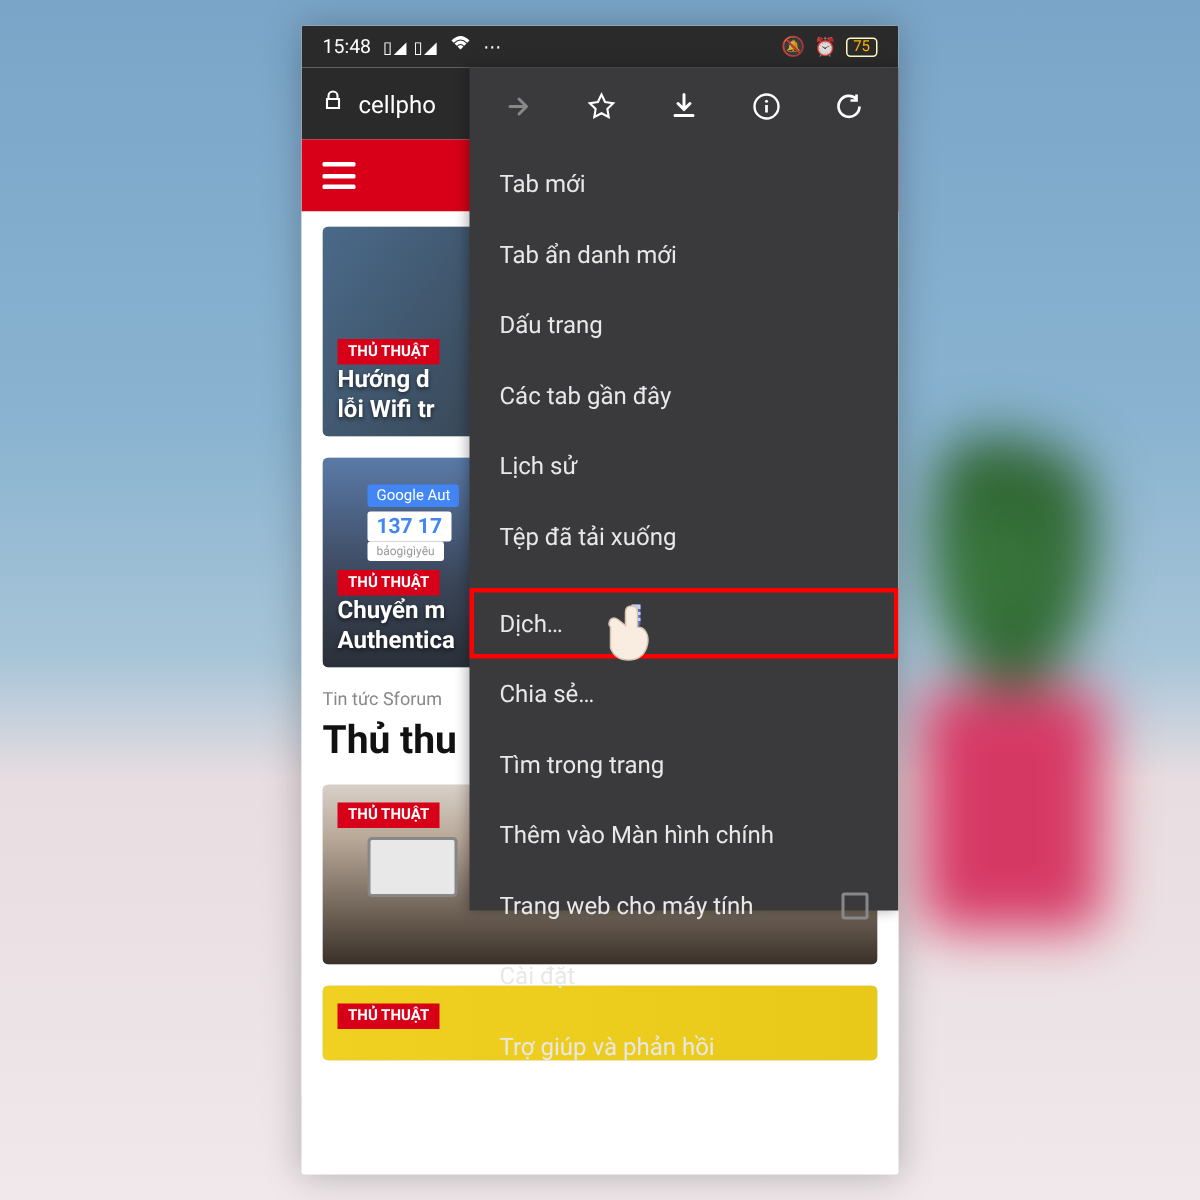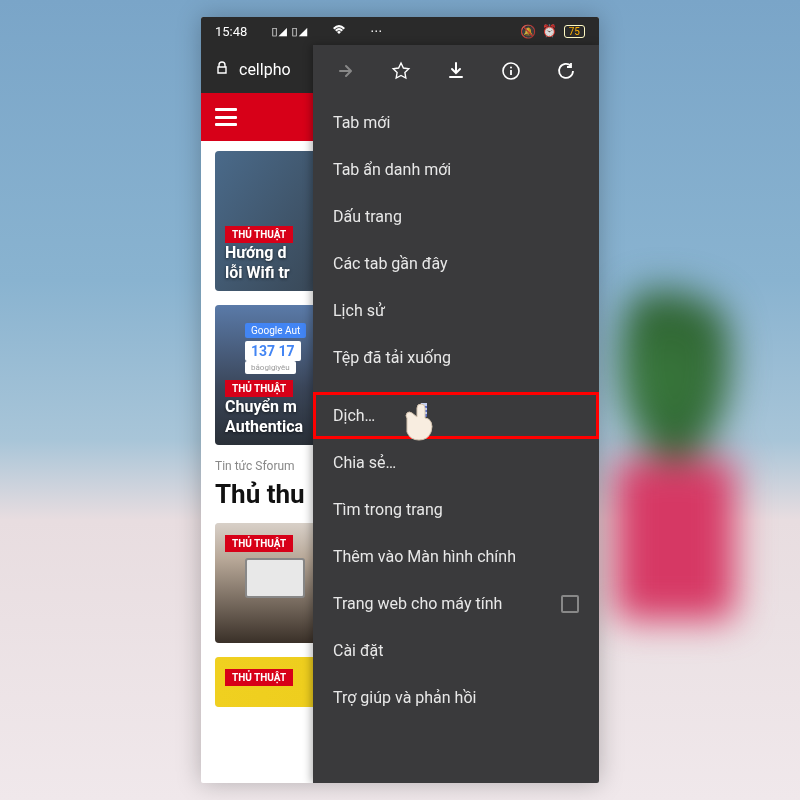--- a/index.html
+++ b/index.html
@@ -39,21 +39,21 @@
   .status-bar {
     height: 28px;
     background: #2a2a2a;
     color: #fff;
     display: flex;
     align-items: center;
     justify-content: space-between;
     padding: 0 14px;
     font-size: 13px;
   }
-  .status-left { display: flex; align-items: center; gap: 24px; }
+  .status-left { display: flex; align-items: center; gap: 8px; }
   .status-right { display: flex; align-items: center; gap: 6px; }
   .battery-box {
     border: 1px solid #fef9c3;
     border-radius: 3px;
     padding: 0 4px;
     font-size: 10px;
     color: #ffb000;
   }
   .signal-icons { font-size: 11px; letter-spacing: 1px; }
 
@@ -118,21 +118,21 @@
   .article.art4 { height: 50px; margin-top:10px;}
   .article.art4 .img { background: linear-gradient(90deg, #f0d020 0%, #e8c818 100%); }
   .art3 .tag, .art4 .tag { bottom: auto; top: 12px; }
 
   
   .menu {
     position: absolute;
     top: 28px;
     left: 112px;
     width: 286px;
-    height: 738px;
+    height: 562px;
     background: #3a3a3c;
     color: #e8e8e8;
     font-size: 16px;
     box-shadow: -2px 0 8px rgba(0,0,0,0.3);
   }
   .menu-icons {
     display: flex;
     justify-content: space-around;
     align-items: center;
     height: 52px;

